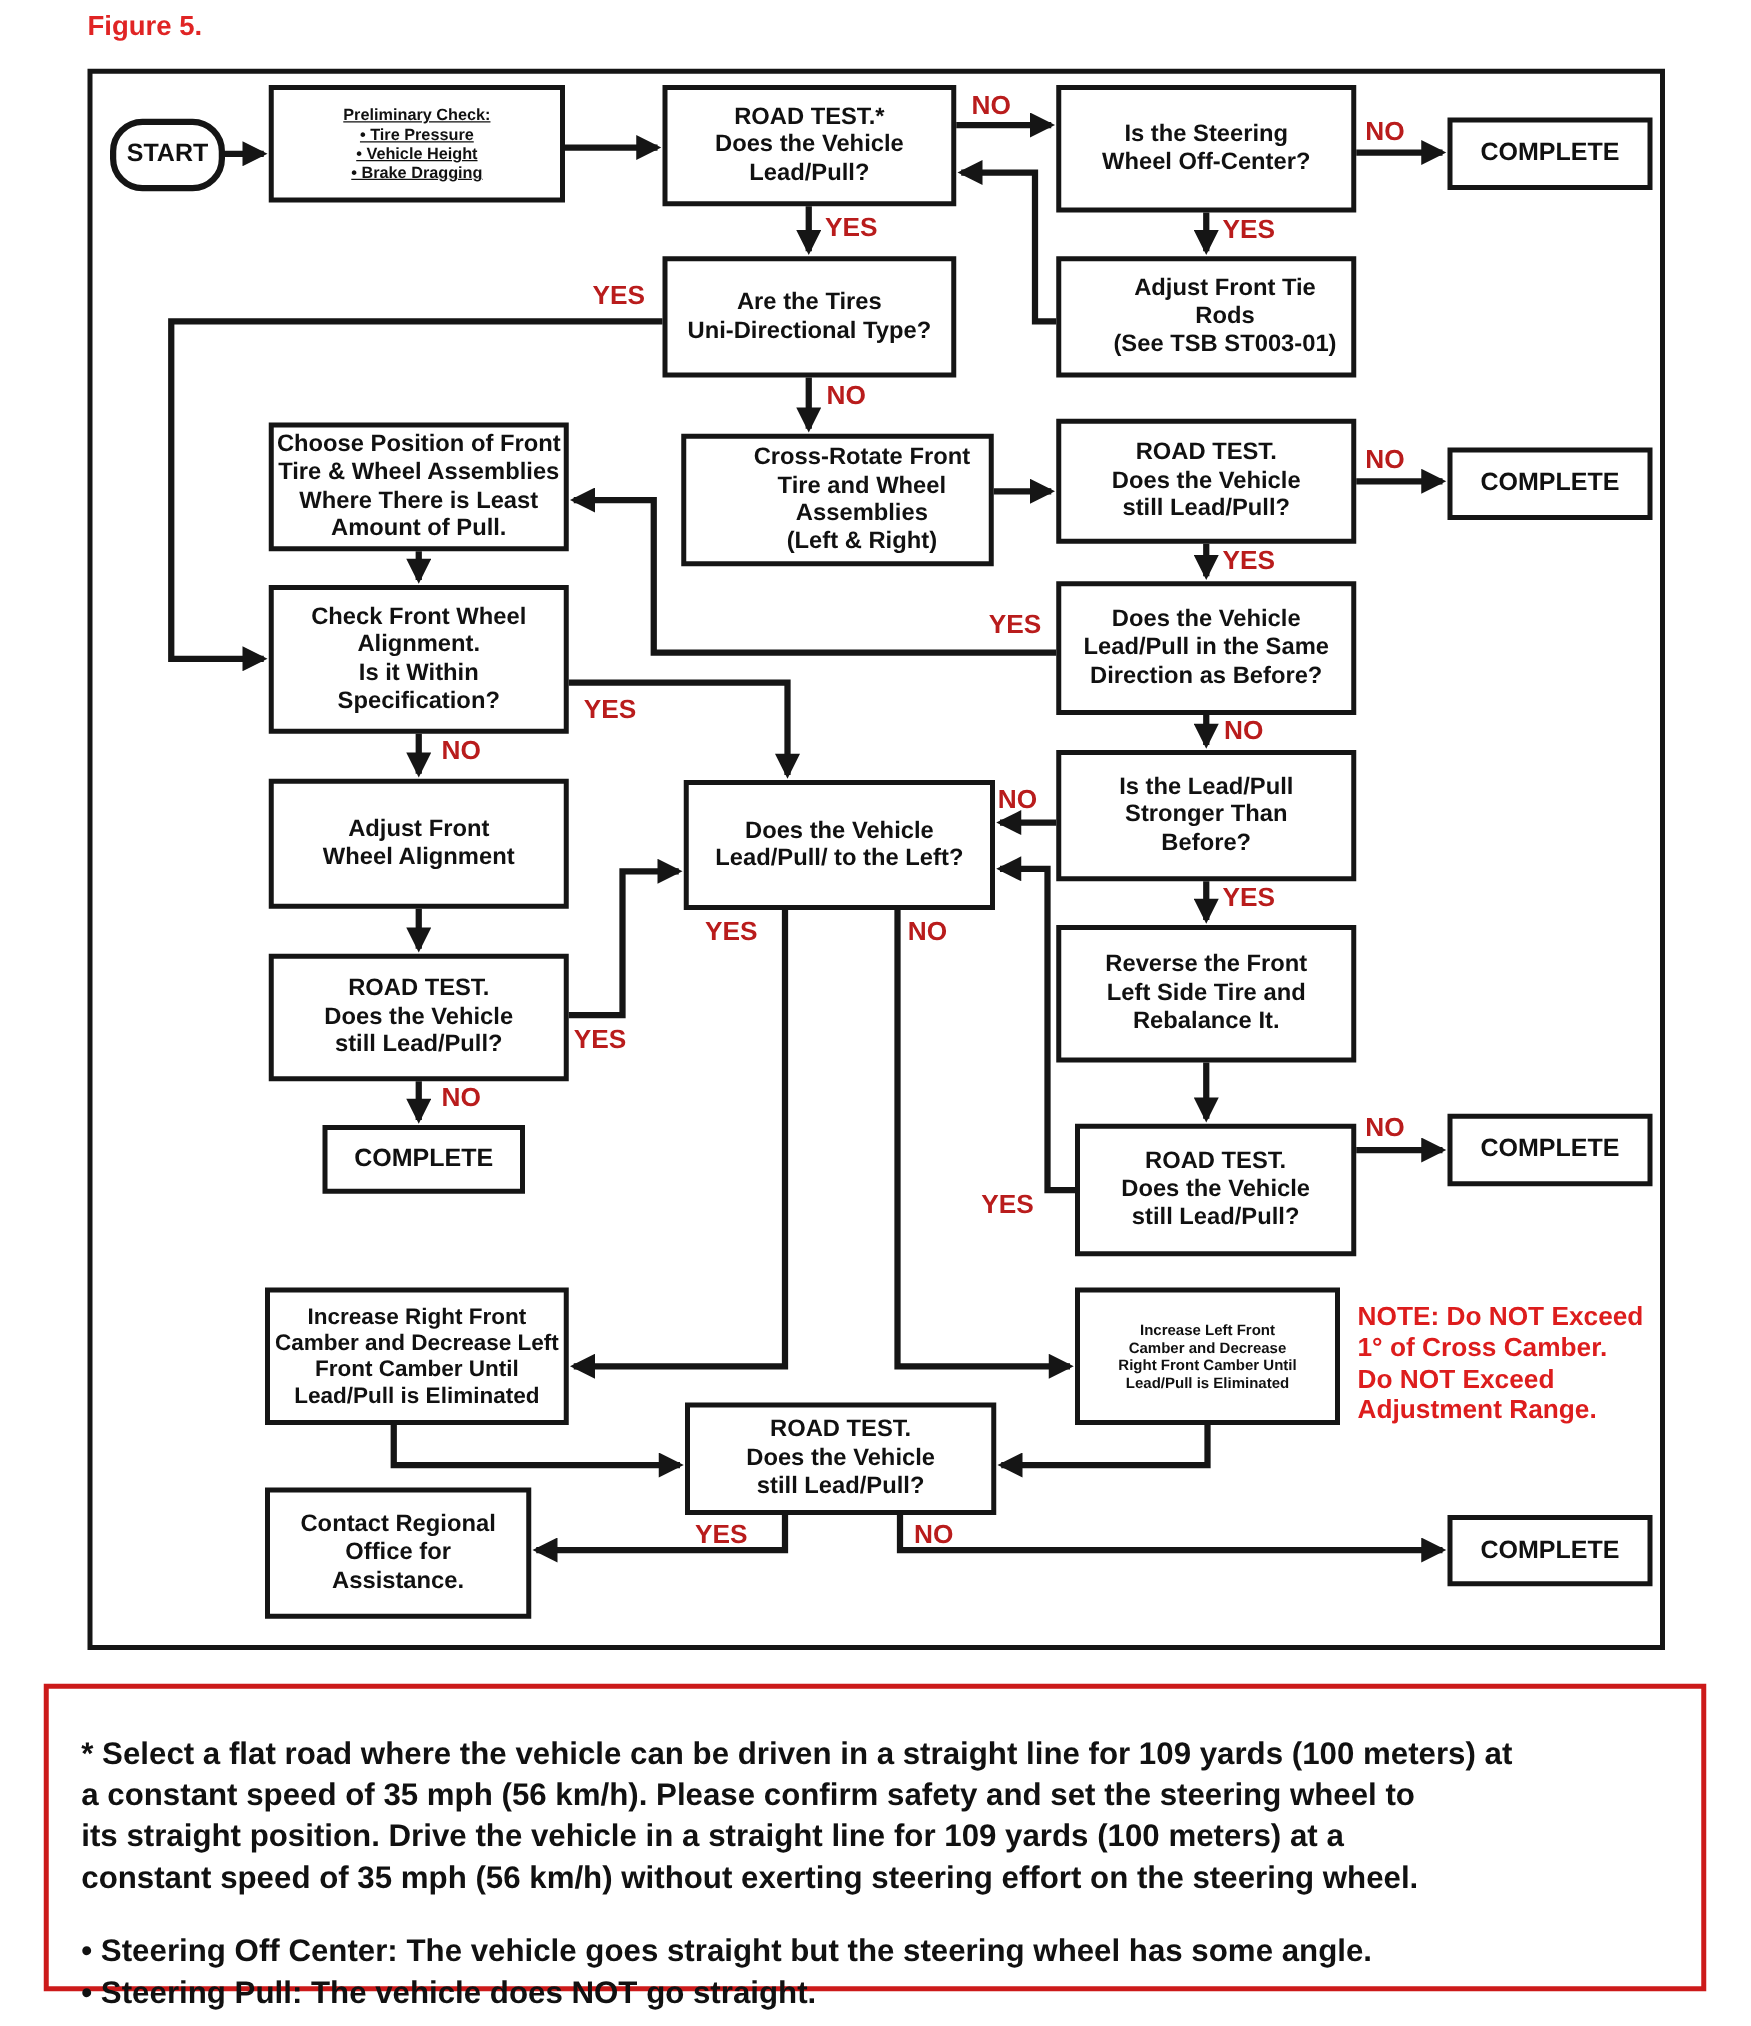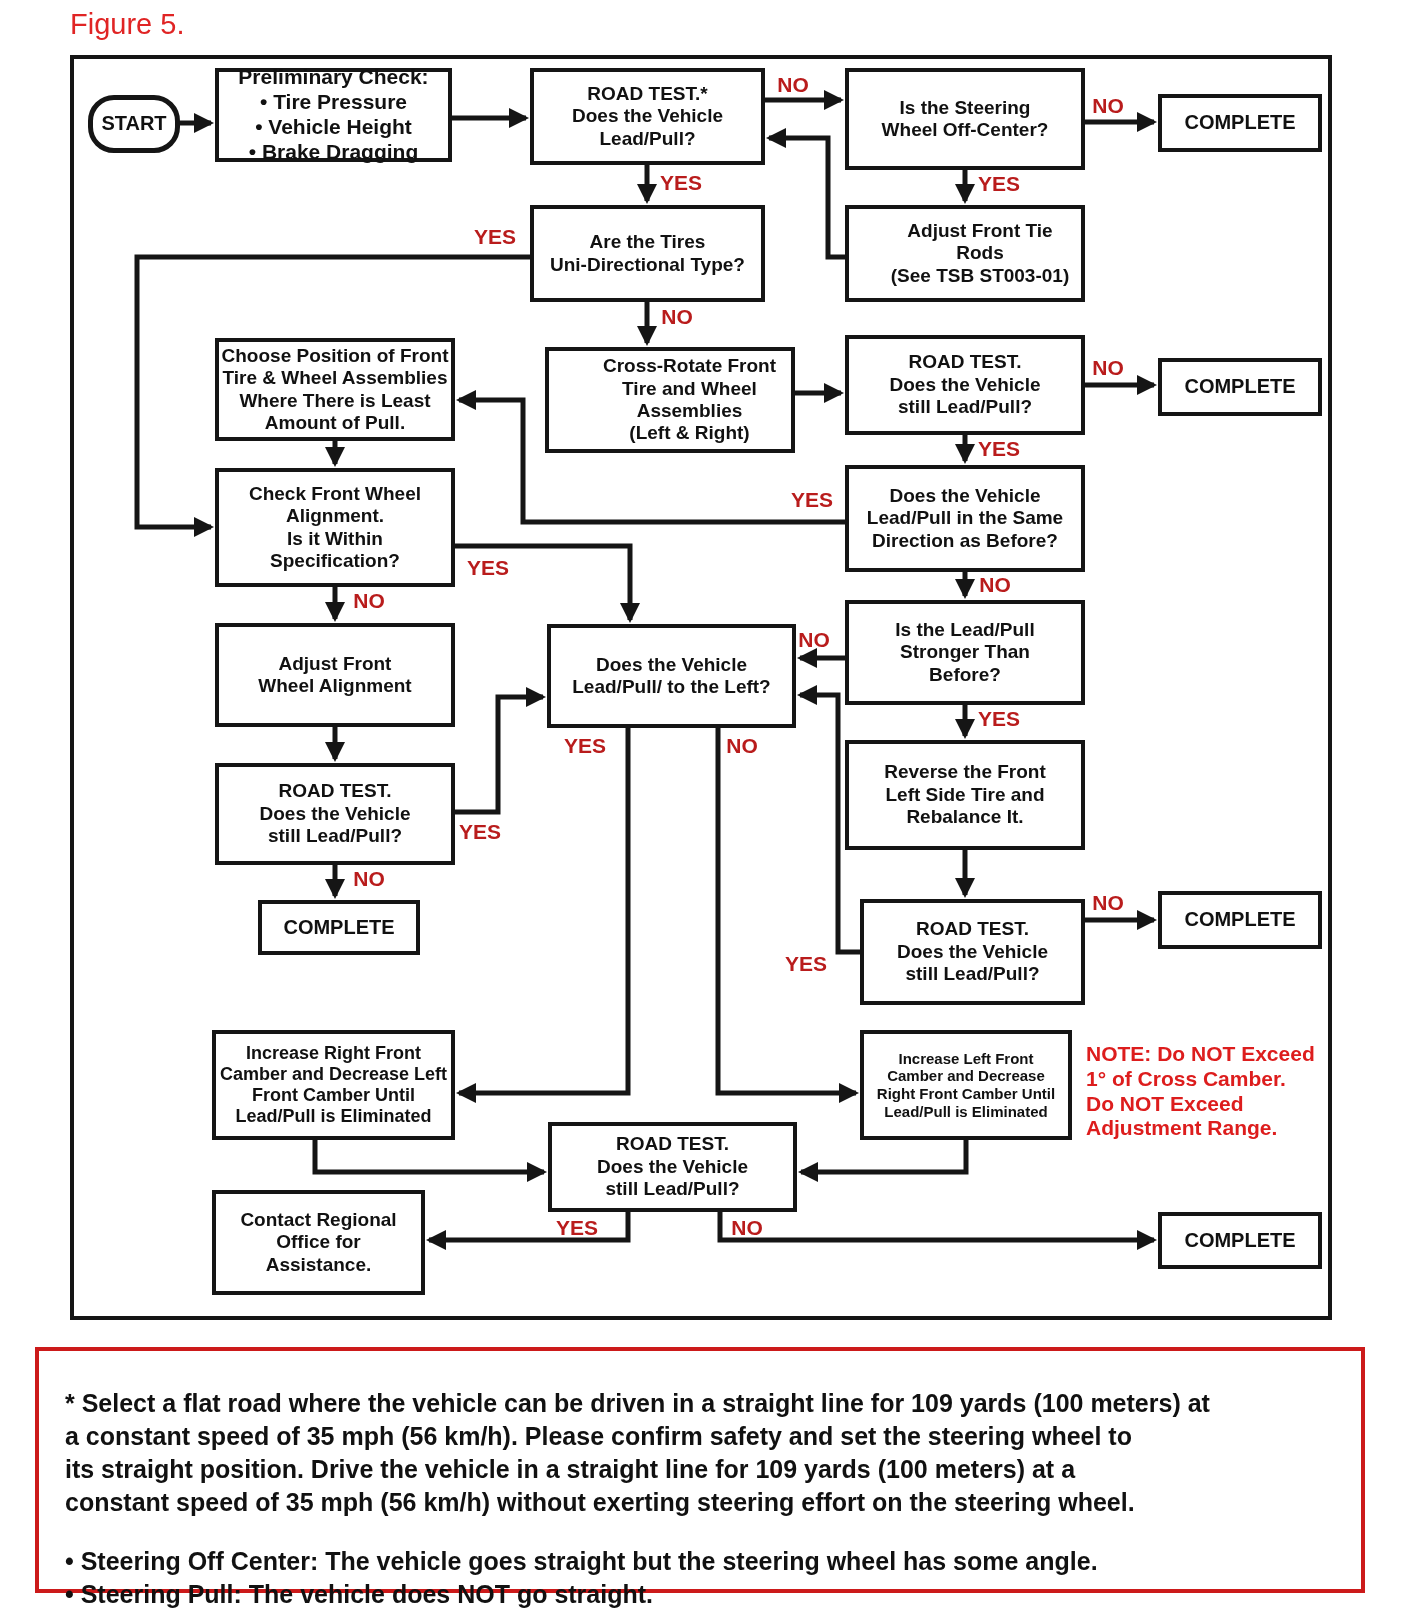--- a/index.html
+++ b/index.html
@@ -1,18 +1,18 @@
 <!DOCTYPE html>
 <html><head>
 <meta charset="utf-8">
 <style>
   html,body{margin:0;padding:0;background:#ffffff;}
   body{width:1401px;height:1621px;font-family:"Liberation Sans",sans-serif;}
   #stage{position:relative;width:1401px;height:1621px;background:#fff;overflow:hidden;}
-  #figure-label{position:absolute;left:70px;top:8px;font-size:29px;font-weight:normal;color:#e02424;z-index:4;}
+  #figure-label{position:absolute;left:70px;top:8px;font-size:22px;font-weight:bold;color:#e02424;z-index:4;}
   #flow-border{position:absolute;left:70px;top:55px;width:1262px;height:1265px;border:4px solid #151515;box-sizing:border-box;z-index:0;background:#fff;}
   .node{position:absolute;background:#ffffff;border:4px solid #151515;box-sizing:border-box;
         color:#111;font-weight:bold;display:flex;align-items:center;justify-content:center;
         text-align:center;white-space:pre-line;line-height:1.18;z-index:1;padding:2px;}
   .node.thick{border-width:5px;border-radius:26px;}
   #edges{position:absolute;left:0;top:0;z-index:2;pointer-events:none;}
   .edge-label{position:absolute;transform:translate(-50%,-50%);font-weight:bold;font-size:21px;
         color:#b91c1c;z-index:3;white-space:nowrap;}
   #note{position:absolute;font-weight:bold;color:#dd1d1d;font-size:21px;line-height:1.18;
         white-space:pre-line;z-index:1;text-align:left;}
@@ -24,21 +24,21 @@
 </style>
 </head>
 <body>
 
 <div id="stage">
   <div id="figure-label">Figure 5.</div>
   <div id="flow-border"></div>
 
   <div id="nodes">
       <div class="node thick" style="left: 88px; top: 95px; width: 92px; height: 58px; font-size: 20px;">START</div>
-      <div class="node" style="left: 215px; top: 68px; width: 237px; height: 94px; font-size: 21px;">Preliminary Check:
+      <div class="node" style="left: 215px; top: 68px; width: 237px; height: 94px; font-size: 13px; text-decoration: underline;">Preliminary Check:
 •  Tire Pressure
 •  Vehicle Height
 •  Brake Dragging</div>
       <div class="node" style="left: 530px; top: 68px; width: 235px; height: 97px; font-size: 19px;">ROAD TEST.*
 Does the Vehicle
 Lead/Pull?</div>
       <div class="node" style="left: 845px; top: 68px; width: 240px; height: 102px; font-size: 19px;">Is the Steering
 Wheel Off-Center?</div>
       <div class="node" style="left: 1158px; top: 94px; width: 164px; height: 58px; font-size: 20px;">COMPLETE</div>
       <div class="node" style="left: 845px; top: 205px; width: 240px; height: 97px; font-size: 19px; padding-left: 32px;">Adjust Front Tie Rods
@@ -79,21 +79,21 @@
 Rebalance It.</div>
       <div class="node" style="left: 258px; top: 900px; width: 162px; height: 55px; font-size: 20px;">COMPLETE</div>
       <div class="node" style="left: 860px; top: 899px; width: 225px; height: 106px; font-size: 19px;">ROAD TEST.
 Does the Vehicle
 still Lead/Pull?</div>
       <div class="node" style="left: 1158px; top: 891px; width: 164px; height: 58px; font-size: 20px;">COMPLETE</div>
       <div class="node" style="left: 212px; top: 1030px; width: 243px; height: 110px; font-size: 18px;">Increase Right Front
 Camber and Decrease Left
 Front Camber Until
 Lead/Pull is Eliminated</div>
-      <div class="node" style="left: 860px; top: 1030px; width: 212px; height: 110px; font-size: 15px;">Increase Left Front
+      <div class="node" style="left: 860px; top: 1030px; width: 212px; height: 110px; font-size: 12px;">Increase Left Front
 Camber and Decrease
 Right Front Camber Until
 Lead/Pull is Eliminated</div>
       <div class="node" style="left: 548px; top: 1122px; width: 249px; height: 90px; font-size: 19px;">ROAD TEST.
 Does the Vehicle
 still Lead/Pull?</div>
       <div class="node" style="left: 212px; top: 1190px; width: 213px; height: 105px; font-size: 19px;">Contact Regional
 Office for
 Assistance.</div>
       <div class="node" style="left: 1158px; top: 1212px; width: 164px; height: 57px; font-size: 20px;">COMPLETE</div>

